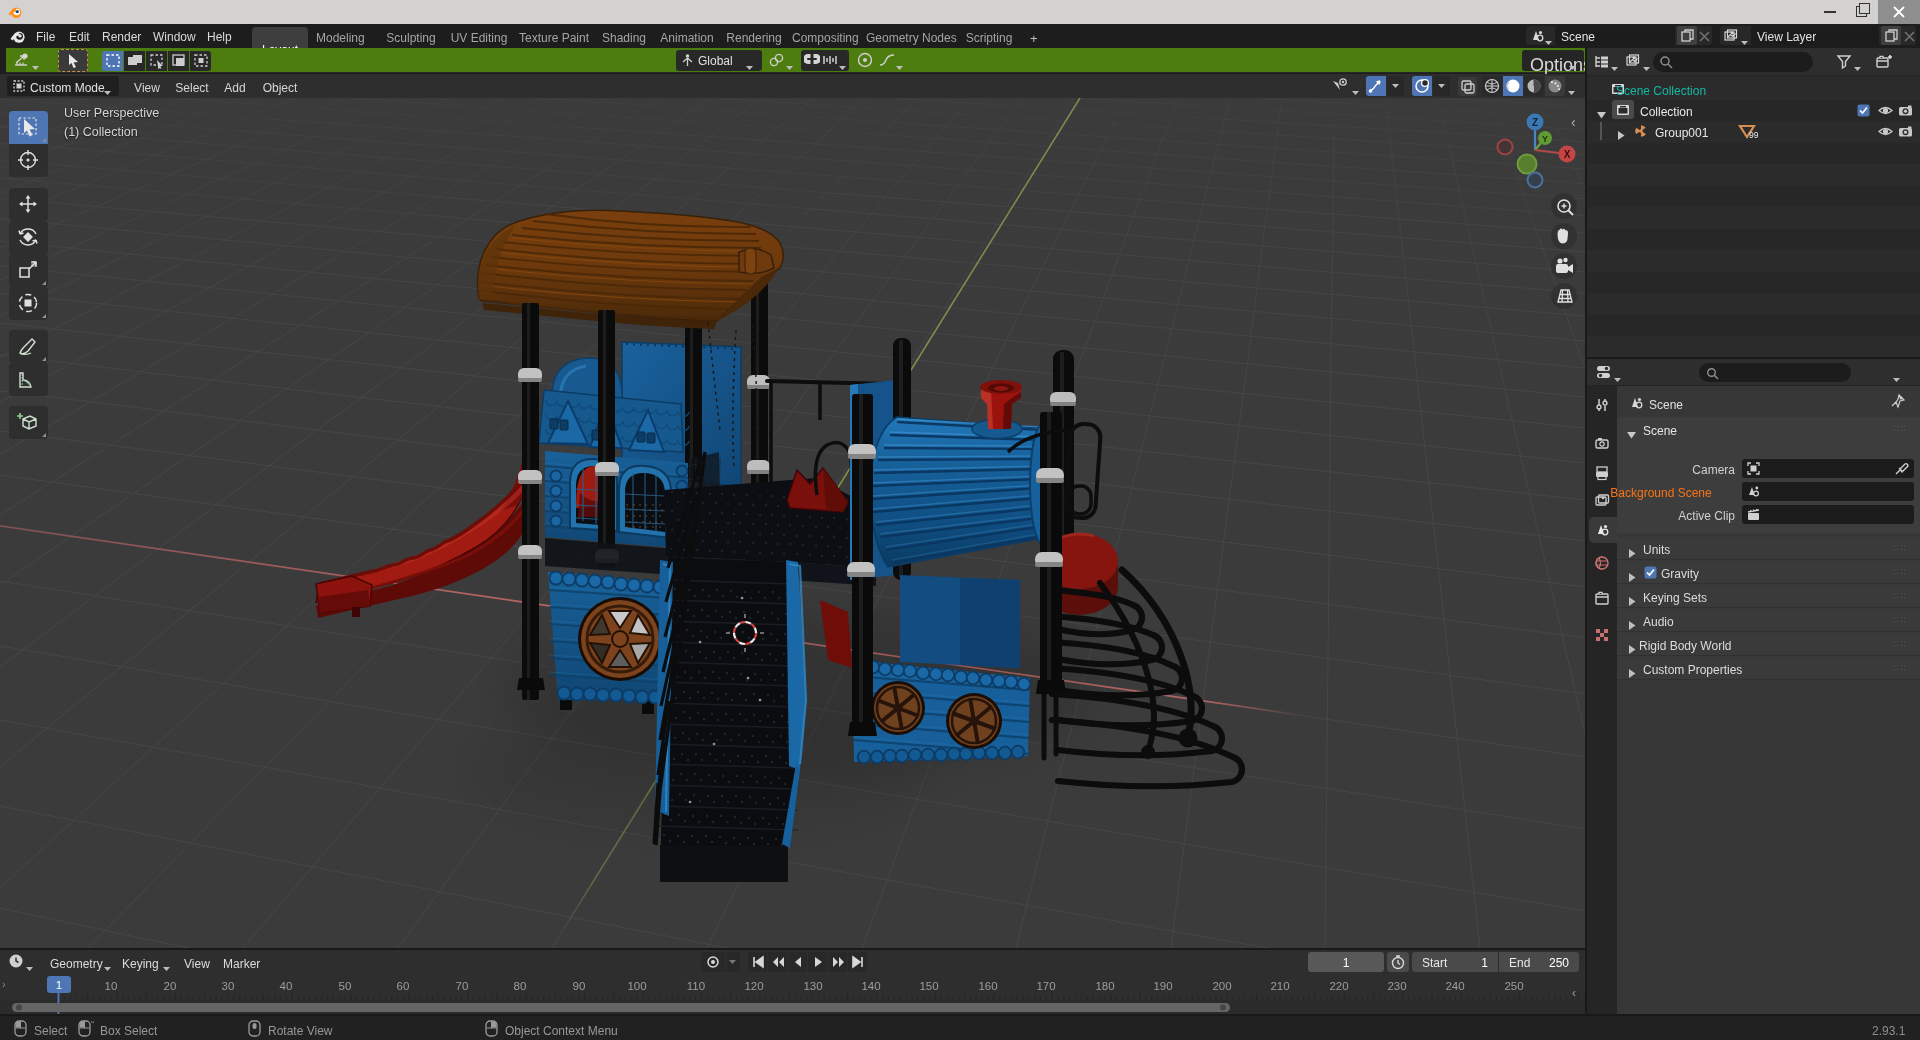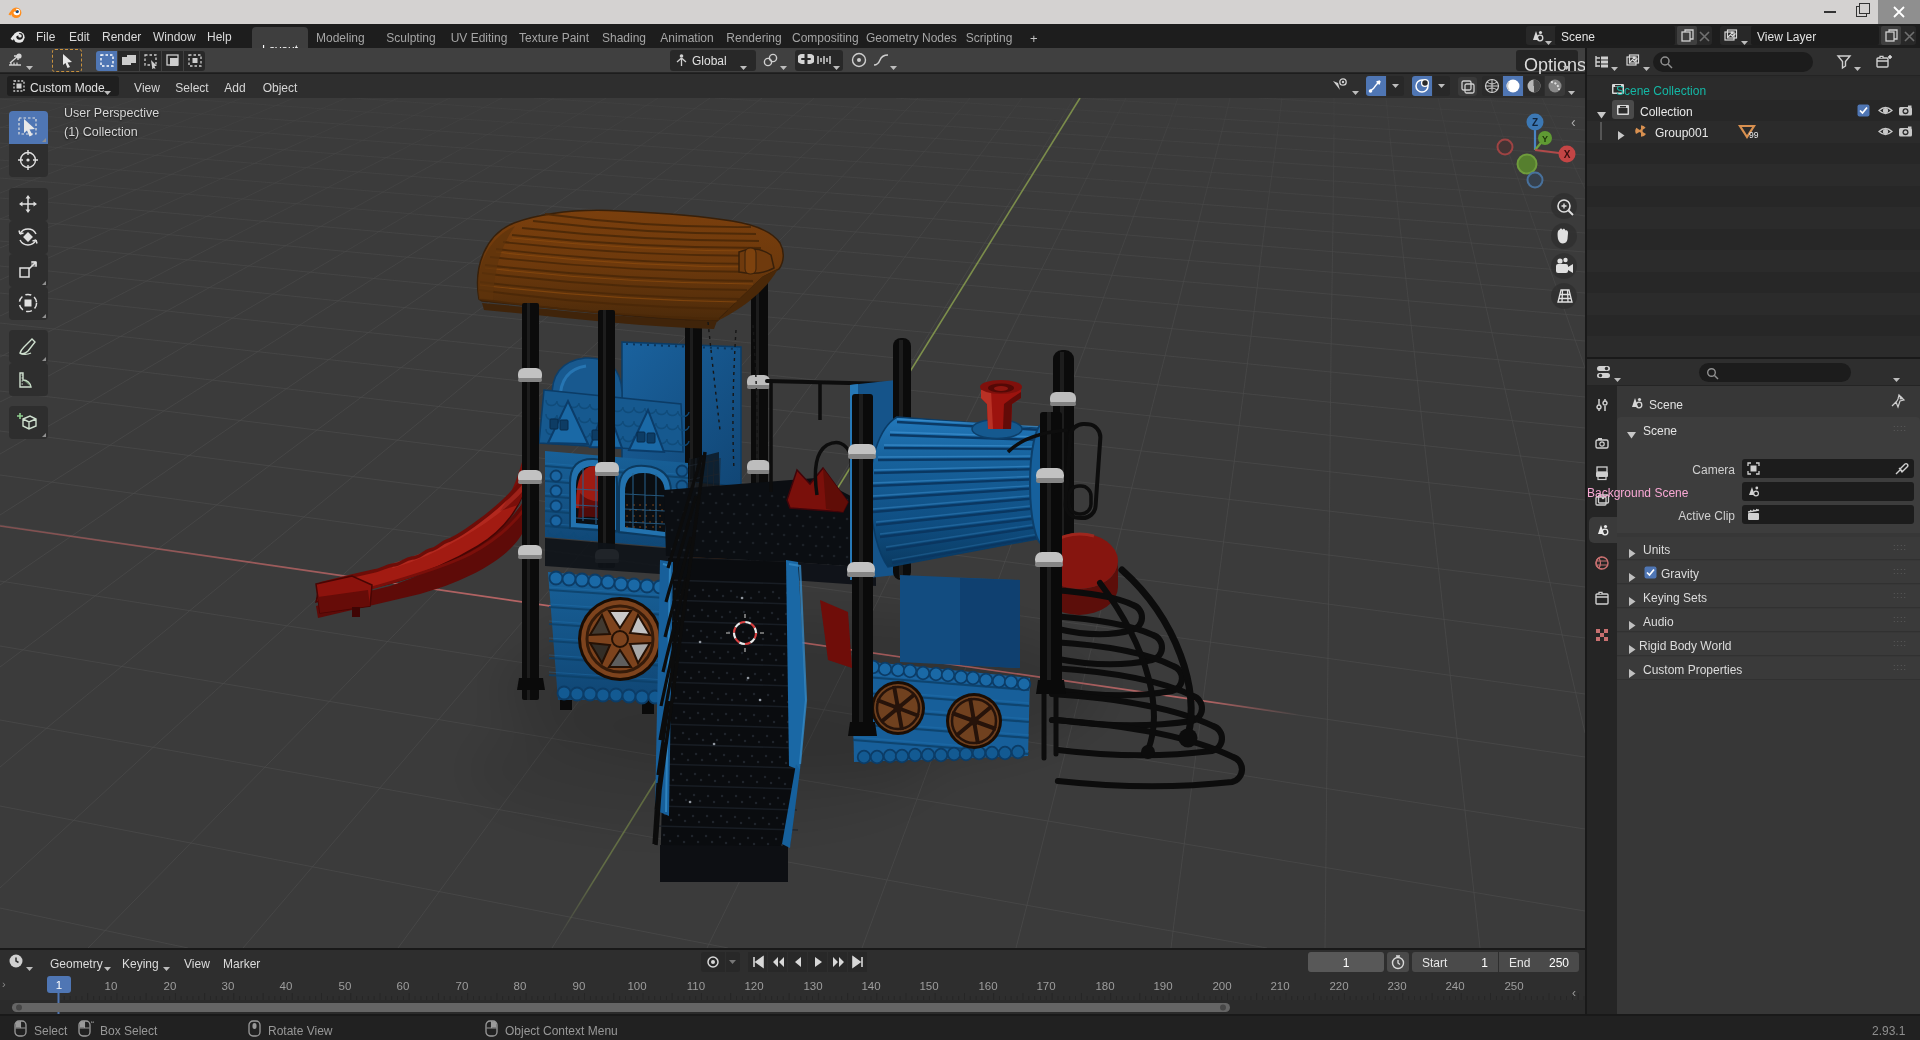--- a/index.html
+++ b/index.html
@@ -78,21 +78,21 @@
 <div class="abs" style="left:31px;top:0;width:128px;height:19px;background:#1c1c1c;border-radius:2px;color:#e2e2e2;font-size:12px;padding:4px 0 0 6px">View Layer</div>
 <div class="abs" style="left:161px;top:0px;width:20px;height:19px;background:#3f3f3f;border-radius:2px"><svg width="20" height="19" viewBox="0 0 20 19" style="">
           <rect x="5" y="6" width="8" height="9" fill="none" stroke="#d0d0d0" stroke-width="1.3"></rect>
           <path d="M8,6 l0,-2 8,0 0,9 -3,0" fill="none" stroke="#d0d0d0" stroke-width="1.3"></path>
         </svg></div>
 <div class="abs" style="left:183px;top:3px"><svg width="13" height="13" viewBox="0 0 13 13" style="">
           <path d="M2,2L11,11M11,2L2,11" stroke="#707070" stroke-width="1.6"></path>
         </svg></div>
 </div>
 </div>
-<div class="abs" style="left:0;top:48px;width:1585px;height:25px;background:#404040;border-bottom:1px solid #262626">
+<div class="abs" style="left:6px;top:48px;width:1585px;height:25px;background:#4d7c0f;border-bottom:1px solid #262626">
 <div class="abs" style="left:8px;top:4px"><svg width="15" height="16" viewBox="0 0 15 16" style="">
         <path d="M2,11 l8,-7 M6,4 l4,0 0,4" stroke="#d5d5d5" stroke-width="1.4" fill="none"></path>
         <circle cx="11" cy="4" r="2.6" fill="#d5d5d5"></circle>
         <path d="M1,13 l12,0" stroke="#d5d5d5" stroke-width="1.4"></path>
         <path d="M3,13 l0,-2.5 M6,13 l0,-2.5 M9,13 l0,-2.5" stroke="#d5d5d5" stroke-width="1.2"></path>
       </svg></div>
 <div class="abs" style="left:26px;top:10px"><svg width="8" height="6" viewBox="0 0 8 6" style="">
         <path d="M0,0l3.5,4L7,0z" fill="#bdbdbd"></path>
       </svg></div>
 <div class="abs" style="left:52px;top:1px;width:30px;height:23px;background:#3a3a3a;border:1.5px dashed #c8913e;border-radius:3px">
@@ -897,21 +897,21 @@
 <div class="abs txt" style="left:0px;top:105px;width:148px;text-align:right;color:#cfcfcf">Camera</div>
 <div class="abs" style="left:155px;top:100px;width:172px;height:19px;background:#1c1c1c;border-radius:3px">
 <div class="abs" style="left:4px;top:2px"><svg width="15" height="15" viewBox="0 0 15 15" style="">
           <rect x="4.5" y="4.5" width="6" height="6" fill="#d0d0d0"></rect>
           <path d="M2,5 L2,2 L5,2 M10,2 L13,2 L13,5 M13,10 L13,13 L10,13 M5,13 L2,13 L2,10" stroke="#d0d0d0" stroke-width="1.3" fill="none"></path>
         </svg></div>
       <div class="abs" style="left:152px;top:2px"><svg width="15" height="15" viewBox="0 0 15 15" style="">
           <path d="M2,13 L6,9 M5,7 l4,4 M6,8 L11,3 a1.8,1.8 0 0 1 2.5,2.5 L8,11 Z" stroke="#d0d0d0" stroke-width="1.4" fill="none"></path>
         </svg></div>
     </div>
-<div class="abs txt" style="left:0px;top:128px;width:148px;text-align:left;color:#f9a8d4">Background Scene</div>
+<div class="abs txt" style="left:0px;top:128px;width:148px;text-align:center;color:#f97316">Background Scene</div>
 <div class="abs" style="left:155px;top:123px;width:172px;height:19px;background:#1c1c1c;border-radius:3px">
 <div class="abs" style="left:4px;top:2px"><svg width="15" height="15" viewBox="0 0 15 15" style="">
           <path d="M3,11 L6,3 l2.6,8z" fill="#d0d0d0"></path>
           <circle cx="10" cy="9.5" r="2.4" fill="none" stroke="#d0d0d0" stroke-width="1.2"></circle>
           <circle cx="10.8" cy="4" r="1.4" fill="#d0d0d0"></circle>
         </svg></div>
     </div>
 <div class="abs txt" style="left:0px;top:151px;width:148px;text-align:right;color:#cfcfcf">Active Clip</div>
 <div class="abs" style="left:155px;top:146px;width:172px;height:19px;background:#1c1c1c;border-radius:3px">
 <div class="abs" style="left:4px;top:2px"><svg width="15" height="15" viewBox="0 0 15 15" style="">

